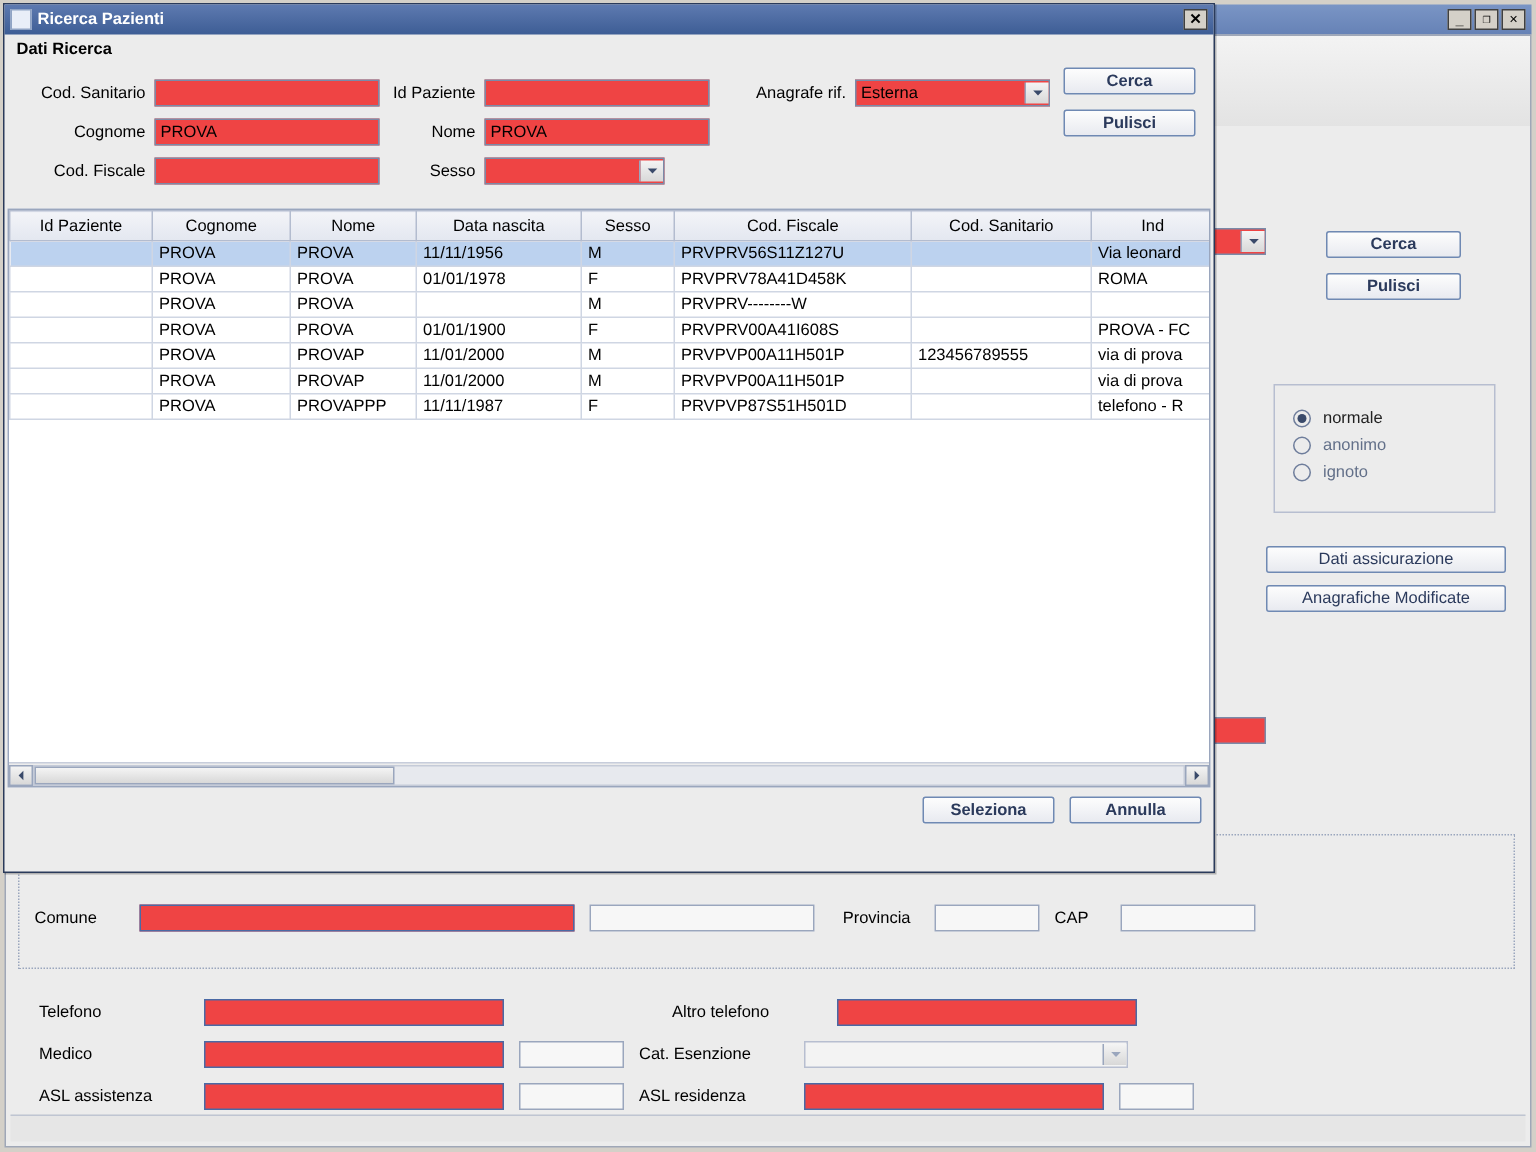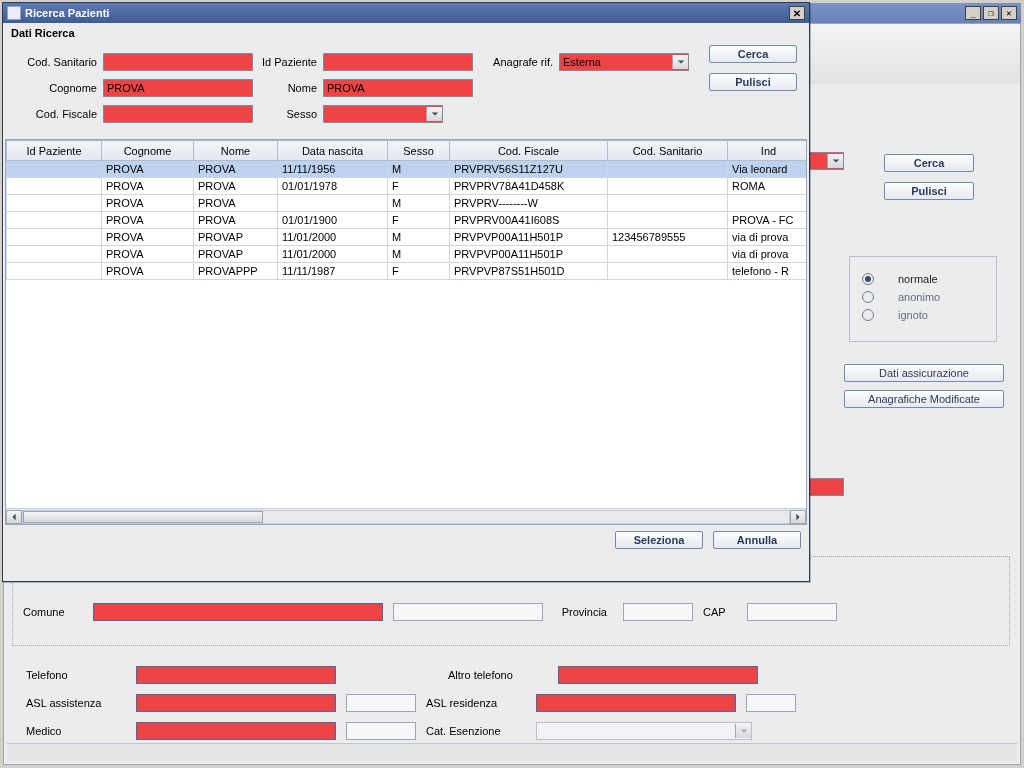--- a/index.html
+++ b/index.html
@@ -70,21 +70,21 @@
   }
   .right-panel .btn { width: 90px; margin-bottom: 10px; display:block; margin-left: 50px;}
   .radio-group {
     margin-top: 56px;
     border: 1px solid #b7bed0;
     padding: 10px 12px 14px 12px;
     width: 148px;
     margin-left: 15px;
     background: #ececec;
   }
-  .radio-row { display:flex; align-items:center; gap:24px; margin: 6px 0; color:#637089;}
+  .radio-row { display:flex; align-items:center; gap:8px; margin: 6px 0; color:#637089;}
   .radio-row.sel { color:#222; }
   .radio-dot {
     width: 12px; height: 12px; border-radius: 50%;
     border: 1px solid #6e7d9b;
     display: inline-flex; align-items:center; justify-content:center;
   }
   .radio-dot .inner { width:6px; height:6px; border-radius:50%; background:#3a4a6a;}
   .right-panel .wide-btn { width: 160px; margin: 8px 0 0 10px; display:block; font-weight:normal; text-align:center;}
   .right-panel .wide-btn:first-of-type { margin-top: 20px;}
 
@@ -123,21 +123,21 @@
     font-size: 10px;
     display:inline-flex; align-items:center; justify-content:center;
   }
 
   .group-title { padding: 4px 8px 2px 8px; font-weight: bold; font-size: 11px;}
   .form-area { padding: 4px 8px 10px 8px; }
   .form-row { display:flex; align-items:center; gap:0; margin-top: 8px; }
   .lbl { display:inline-block; text-align:right; padding-right:6px; }
   .lbl.w1 { width: 92px; }
   .lbl.w2 { width: 70px; }
-  .lbl.w3 { width: 86px; }
+  .lbl.w3 { width: 97px; }
   input.text, .select {
     height: 18px;
     background: #ef4444;
     border: 1px solid #7a8aa8;
     padding: 1px 3px;
     font: inherit;
   }
   .select { display:inline-flex; align-items:center; justify-content:space-between; }
   .select .arrow {
     width: 16px; height: 14px;
@@ -289,40 +289,40 @@
 
     <div style="height:50px"></div>
     <div class="lower-row">
       <span class="lbl">Telefono</span>
       <input class="text" style="width: 200px;">
       <span style="width:92px"></span>
       <span class="lbl" style="width:100px">Altro telefono</span>
       <input class="text" style="width: 200px;">
     </div>
     <div class="lower-row">
-      <span class="lbl">ASL assistenza</span>
-      <input class="text" style="width: 200px;">
-      <input class="text ro" style="width: 70px;">
-      <span class="lbl" style="width:100px">ASL residenza</span>
-      <input class="text" style="width: 200px;">
-      <input class="text ro" style="width: 50px;">
-    </div>
-    <div class="lower-row">
       <span class="lbl">Medico</span>
       <input class="text" style="width: 200px;">
       <input class="text ro" style="width: 70px;">
       <span class="lbl" style="width:100px">Cat. Esenzione</span>
       <span class="select" style="width:216px;background:#f3f3f3;border-color:#b7bed0">
         <span></span>
         <span class="arrow">
           <svg viewBox="0 0 10 10">
               <path d="M1 3 L5 7 L9 3 Z" fill="#9aa6bd"></path>
             </svg>
         </span>
       </span>
+    </div>
+    <div class="lower-row">
+      <span class="lbl">ASL assistenza</span>
+      <input class="text" style="width: 200px;">
+      <input class="text ro" style="width: 70px;">
+      <span class="lbl" style="width:100px">ASL residenza</span>
+      <input class="text" style="width: 200px;">
+      <input class="text ro" style="width: 50px;">
     </div>
   </div>
 
   <div class="statusbar"></div>
 </div>
 
 <div class="dialog">
   <div class="dlg-title">
     <span class="left">
       <span class="dlg-icon"></span>

